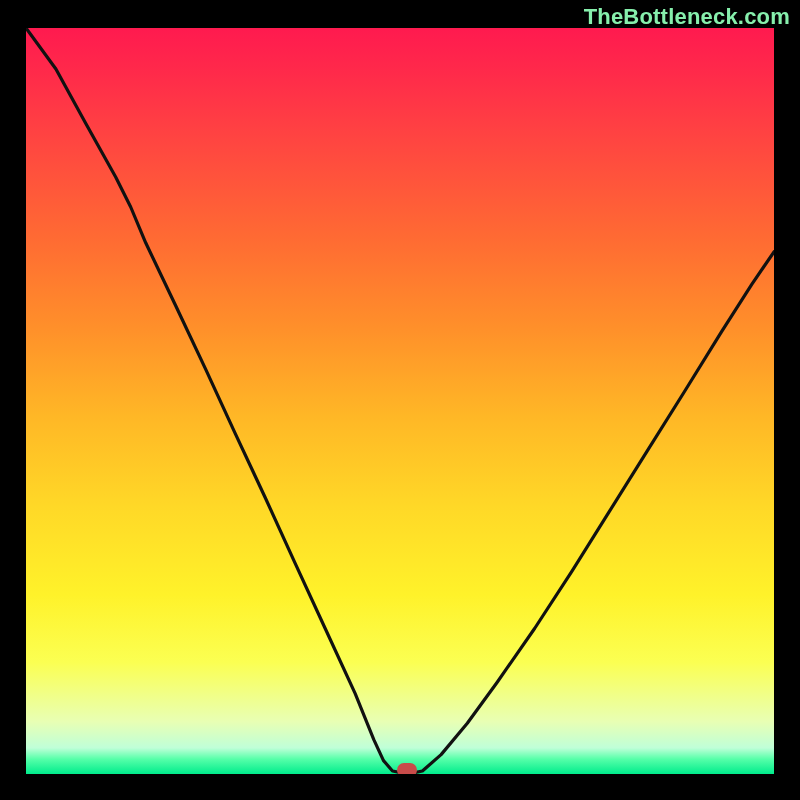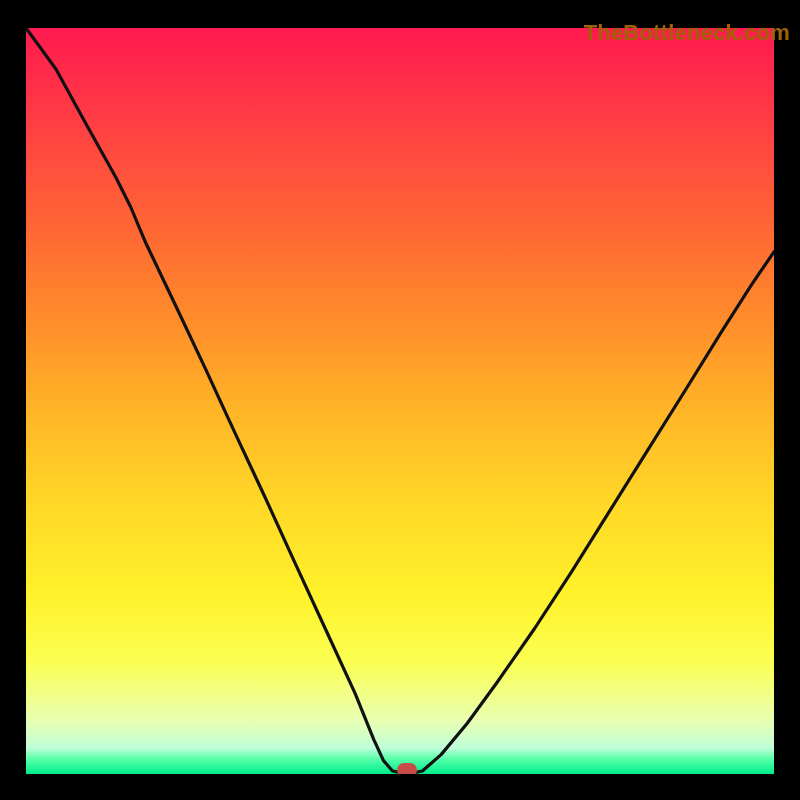--- a/index.html
+++ b/index.html
@@ -5,23 +5,23 @@
   * { margin: 0; padding: 0; box-sizing: border-box; }
   html, body { width: 800px; height: 800px; background: #000; overflow: hidden; }
   .container {
     width: 800px;
     height: 800px;
     position: relative;
     background: #000;
   }
   .watermark {
     position: absolute;
-    top: 20px;
+    top: 4px;
     right: 10px;
-    color: #a16207;
+    color: #86efac;
     font-family: Arial, Helvetica, sans-serif;
     font-size: 22px;
     font-weight: 600;
     letter-spacing: 0.2px;
     z-index: 10;
   }
   .plot-area {
     position: absolute;
     left: 26px;
     top: 28px;

